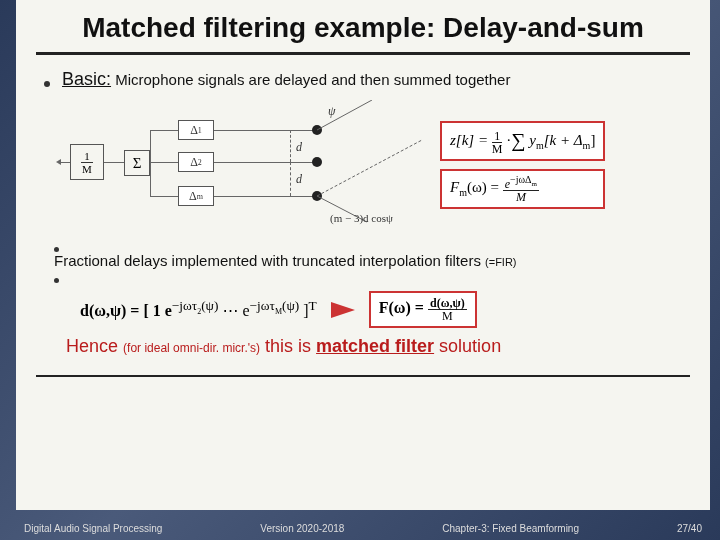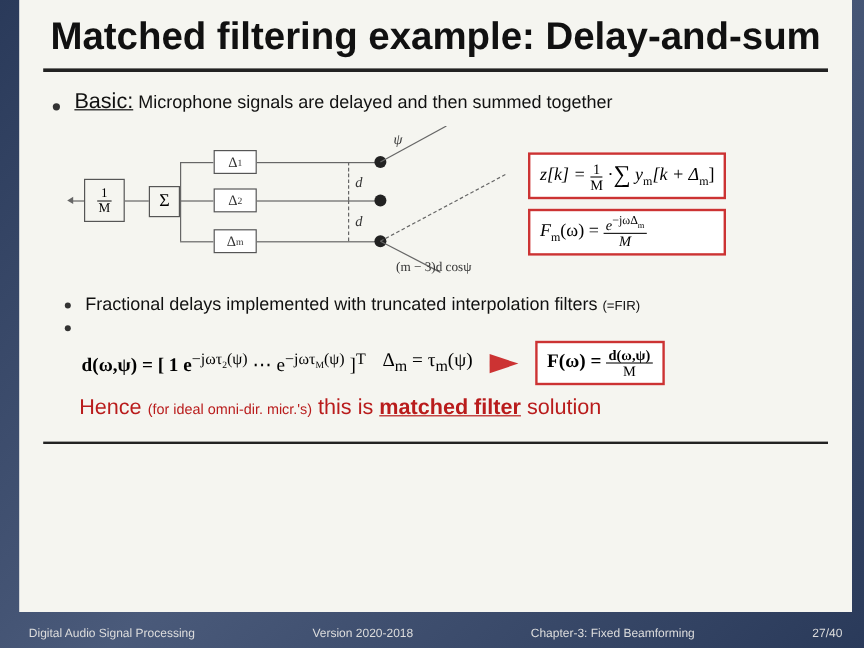--- a/index.html
+++ b/index.html
@@ -10,21 +10,21 @@
     overflow: hidden;
     position: relative;
   }
   .slide {
     position: absolute;
     top: 0; left: 16px; right: 10px; bottom: 30px;
     background: #f5f5f0;
     padding: 12px 20px 10px 20px;
   }
   .title {
-    font-size: 32px; font-weight: bold; color: #111;
+    font-size: 28px; font-weight: bold; color: #111;
     text-align: center;
     padding-bottom: 8px;
   }
   .hr1 { border: none; border-top: 3px solid #222; margin-bottom: 14px; }
   .hr2 { border: none; border-top: 2.5px solid #222; margin-top: 18px; }
   .bullet-row { display: flex; align-items: center; margin: 4px 0 10px 8px; }
   .bullet-row .dot { width: 6px; height: 6px; background: #333; border-radius: 50%; margin-top: 8px; margin-right: 12px; flex-shrink:0;}
   .b1-text { font-size: 18px; color: #111; }
   .b1-text .u { text-decoration: underline; }
   .b1-text .sm { font-size: 15px; }
@@ -57,28 +57,28 @@
     font-family: "Times New Roman", serif; font-size: 15px;
     background: #fff;
     white-space: nowrap;
   }
   .eqbox .it { font-style: italic; }
   .eqbox .sum { font-size:20px; position:relative; top:2px; }
   .eqbox sub, .eqbox sup { font-size: 10px; }
   .frac { display:inline-flex; flex-direction:column; align-items:center; vertical-align:middle; font-size:12px; line-height:1; }
   .frac .n { border-bottom:1px solid #222; padding:0 2px; }
   .sub-bullets { margin: 10px 0 6px 18px; }
-  .sub-bullets .row { display:flex; align-items:flex-start; margin-bottom:2px; }
+  .sub-bullets .row { display:flex; align-items:flex-start; margin-bottom:2px;flex-direction:column; }
   .sub-bullets .dot { width:5px; height:5px; background:#333; border-radius:50%; margin-top:7px; margin-right:12px; flex-shrink:0; }
   .sub-bullets .txt { font-size:15px; color:#111; }
   .tiny { font-size:11px; }
   .psi { font-family:"Times New Roman",serif; font-style:italic; }
   .eq-row2 {
     display:flex; align-items:center; gap:14px;
-    margin: 8px 0 8px 32px;
+    margin: 8px 0 8px 44px;
   }
   .eqplain {
     font-family:"Times New Roman",serif; font-size:16px;
     white-space:nowrap;
   }
   .bigarrow { display:flex; flex-direction:column; gap:2px; }
   .bigarrow .a { width:0; height:0; border-top:8px solid transparent; border-bottom:8px solid transparent; border-left:24px solid #c33; }
   .conclusion { font-size:18px; color:#b91c1c; margin-left:30px; margin-top:6px; }
   .conclusion .sm { font-size:12px; }
   .footer {
@@ -183,23 +183,20 @@
     </div>
     <div class="row">
       <div class="dot"></div>
     </div>
   </div>
 
   <div class="eq-row2">
     <div class="eqplain">
       <b>d(ω,ψ) = [ 1   e</b><sup><span>−jωτ</span><sub style="font-size:8px">2</sub><span>(ψ)</span></sup><span>  ⋯  e</span><sup><span>−jωτ</span><sub style="font-size:8px">M</sub><span>(ψ)</span></sup><span> ]</span><sup>T</sup>
     </div>
-    <div class="eqplain">
-      <span>Δ</span><sub>m</sub><span> = τ</span><sub>m</sub><span>(ψ)</span>
-    </div>
     <div class="bigarrow">
       <div class="a"></div>
     </div>
     <div class="eqbox" style="font-size:16px;">
       <b>F(ω) = </b>
       <span class="frac">
         <span class="n"><b>d(ω,ψ)</b></span>
         <span>M</span>
       </span>
     </div>

